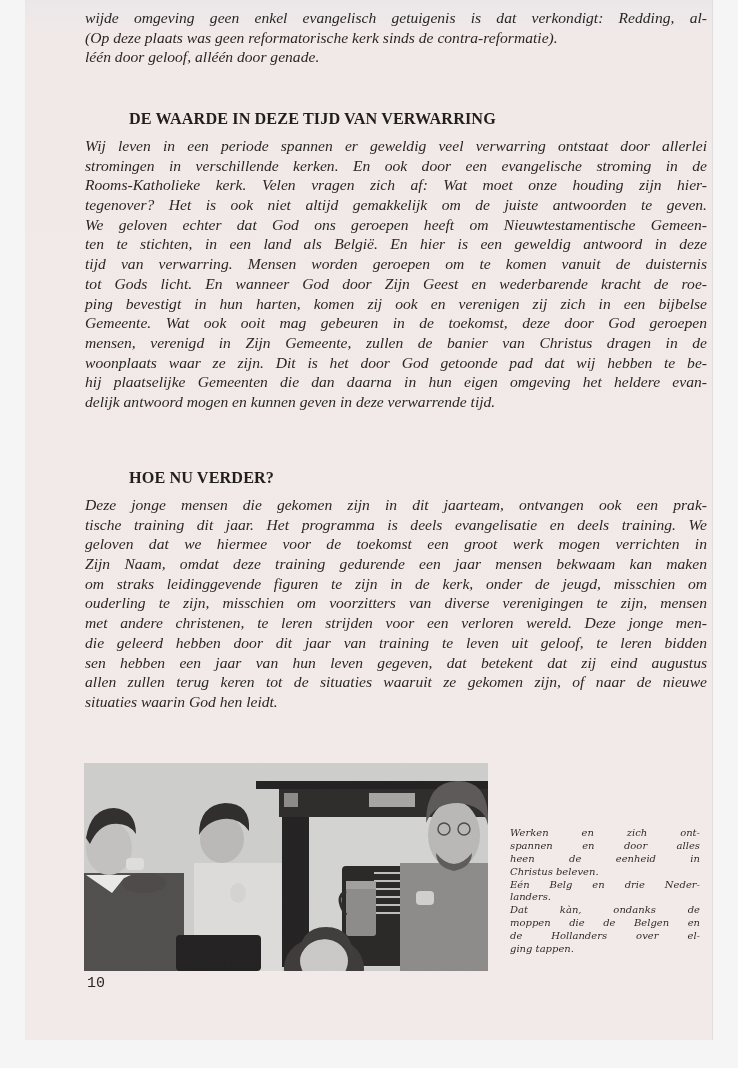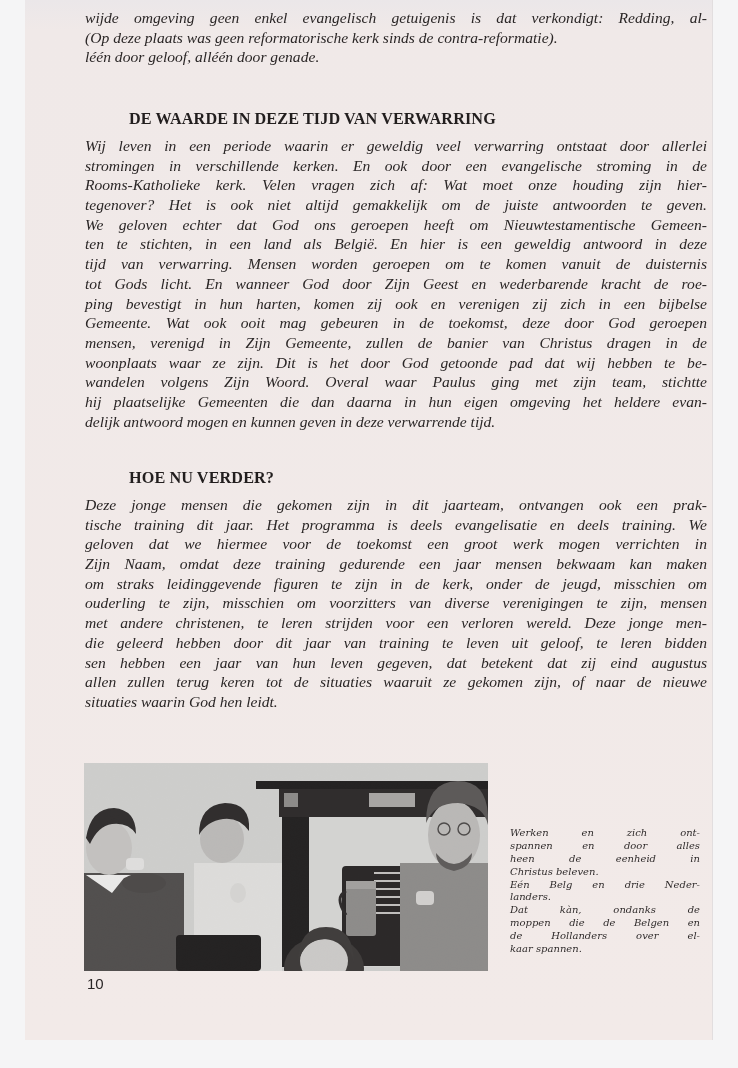--- a/index.html
+++ b/index.html
@@ -75,53 +75,52 @@
       line-height: 12.9px;
       color: #2f2b2b;
     }
     .caption .line {
       height: 12.9px;
     }
     .page-number {
       position: absolute;
       left: 62px;
       top: 975px;
-      font-family: Liberation Sans, sans-serif;
+      font-family: Liberation Mono, monospace;
       font-size: 15px;
       color: #2a2626;
       text-align: right;
     }
   </style>
 </head>
 <body>
 
 <div class="page">
 
   <div class="text-block" style="top:8px;">
     <span class="line">wijde omgeving geen enkel evangelisch getuigenis is dat verkondigt: Redding, al-</span>
     <span class="line last">(Op deze plaats was geen reformatorische kerk sinds de contra-reformatie).</span>
     <span class="line last">léén door geloof, alléén door genade.</span>
   </div>
 
   <div class="heading" style="top:110px;">DE WAARDE IN DEZE TIJD VAN VERWARRING</div>
 
   <div class="text-block" style="top:136px;">
-    <span class="line">Wij leven in een periode waarin er geweldig veel verwarring ontstaat door allerlei</span>
+    <span class="line">Wij leven in een periode spannen er geweldig veel verwarring ontstaat door allerlei</span>
     <span class="line">stromingen in verschillende kerken. En ook door een evangelische stroming in de</span>
     <span class="line">Rooms-Katholieke kerk. Velen vragen zich af: Wat moet onze houding zijn hier-</span>
     <span class="line">tegenover? Het is ook niet altijd gemakkelijk om de juiste antwoorden te geven.</span>
     <span class="line">We geloven echter dat God ons geroepen heeft om Nieuwtestamentische Gemeen-</span>
     <span class="line">ten te stichten, in een land als België. En hier is een geweldig antwoord in deze</span>
     <span class="line">tijd van verwarring. Mensen worden geroepen om te komen vanuit de duisternis</span>
     <span class="line">tot Gods licht. En wanneer God door Zijn Geest en wederbarende kracht de roe-</span>
     <span class="line">ping bevestigt in hun harten, komen zij ook en verenigen zij zich in een bijbelse</span>
     <span class="line">Gemeente. Wat ook ooit mag gebeuren in de toekomst, deze door God geroepen</span>
     <span class="line">mensen, verenigd in Zijn Gemeente, zullen de banier van Christus dragen in de</span>
     <span class="line">woonplaats waar ze zijn. Dit is het door God getoonde pad dat wij hebben te be-</span>
-    <span class="line">wandelen volgens Zijn Woord. Overal waar Paulus ging met zijn team, stichtte</span>
     <span class="line">hij plaatselijke Gemeenten die dan daarna in hun eigen omgeving het heldere evan-</span>
     <span class="line last">delijk antwoord mogen en kunnen geven in deze verwarrende tijd.</span>
   </div>
 
   <div class="heading" style="top:469px;">HOE NU VERDER?</div>
 
   <div class="text-block" style="top:495px;">
     <span class="line">Deze jonge mensen die gekomen zijn in dit jaarteam, ontvangen ook een prak-</span>
     <span class="line">tische training dit jaar. Het programma is deels evangelisatie en deels training. We</span>
     <span class="line">geloven dat we hiermee voor de toekomst een groot werk mogen verrichten in</span>
@@ -205,18 +204,18 @@
   <div class="caption">
     <span class="line">Werken en zich ont-</span>
     <span class="line">spannen en door alles</span>
     <span class="line">heen de eenheid in</span>
     <span class="line last">Christus beleven.</span>
     <span class="line">Eén Belg en drie Neder-</span>
     <span class="line last">landers.</span>
     <span class="line">Dat kàn, ondanks de</span>
     <span class="line">moppen die de Belgen en</span>
     <span class="line">de Hollanders over el-</span>
-    <span class="line last">kaar spannen.</span>
+    <span class="line last">ging tappen.</span>
   </div>
 
   <div class="page-number">10</div>
 
 </div>
 
 </body></html>

